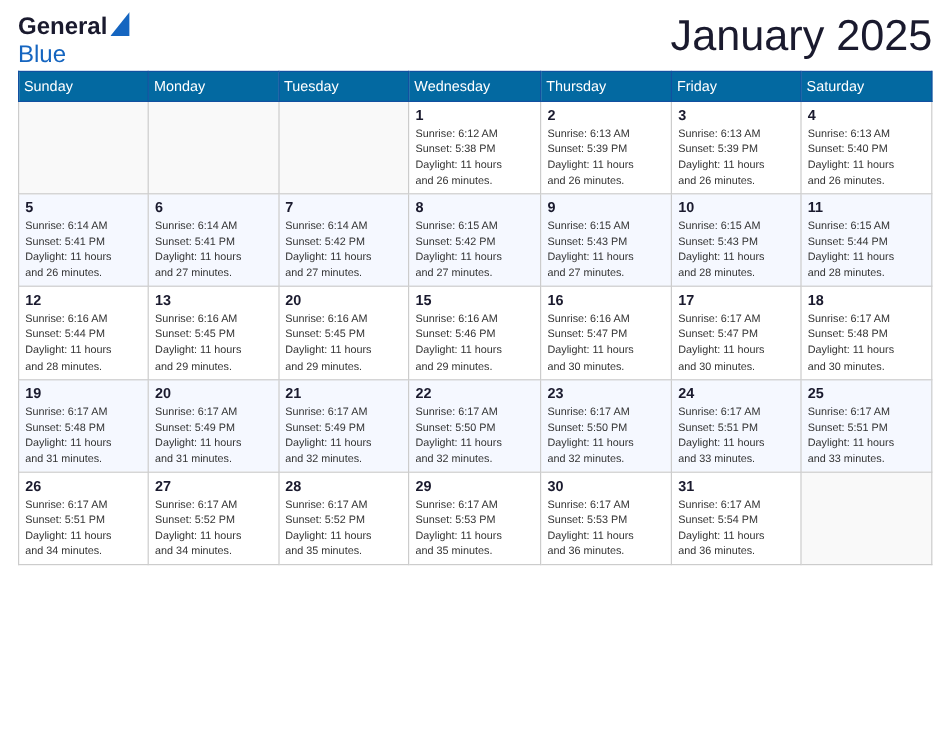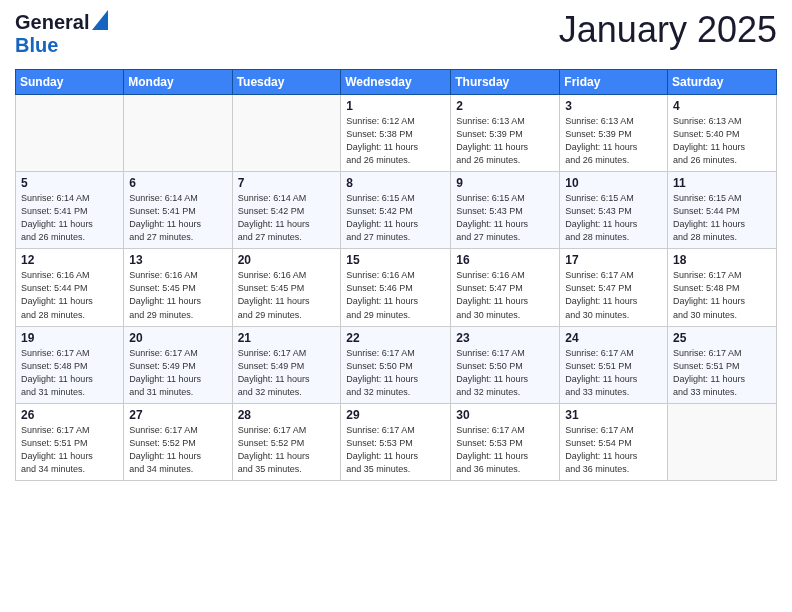--- a/index.html
+++ b/index.html
@@ -7,21 +7,21 @@
       font-family: Arial, sans-serif;
       background: #fff;
       width: 792px;
       min-height: 612px;
       padding: 10px 15px;
     }
     .header {
       display: flex;
       align-items: flex-start;
       justify-content: space-between;
-      margin-bottom: 12px;
+      margin-bottom: 1px;
       gap: 12px;
     }
     .logo {
       display: flex;
       flex-direction: column;
       align-items: flex-start;
     }
     .title-block {
       text-align: center;
     }
@@ -35,24 +35,24 @@
       font-size: 14px;
       color: #444;
       margin-top: 2px;
     }
     .calendar {
       width: 100%;
       border-collapse: collapse;
       border: 1px solid #ccc;
     }
     .calendar th {
-      background: #3b82f6;
+      background: #0369a1;
       color: #fff;
       font-size: 12px;
-      font-weight: bold;
+      font-weight: normal;
       padding: 5px 4px;
       text-align: left;
       border: 1px solid #1250a0;
     }
     .calendar td {
       vertical-align: top;
       border: 1px solid #ccc;
       padding: 4px 5px;
       width: 113px;
       min-height: 80px;
@@ -86,21 +86,21 @@
       align-items: center;
       gap: 0;
     }
     .logo-general {
       font-size: 20px;
       font-weight: bold;
       color: #1a1a2e;
     }
     .logo-blue-text {
       font-size: 20px;
-      font-weight: bold;
+      font-weight: normal;
       color: #1565c0;
     }
   </style>
 </head>
 <body>
 
 <div class="header">
   <div class="logo">
     <div class="logo-wrapper">
       <span class="logo-general">General</span>

